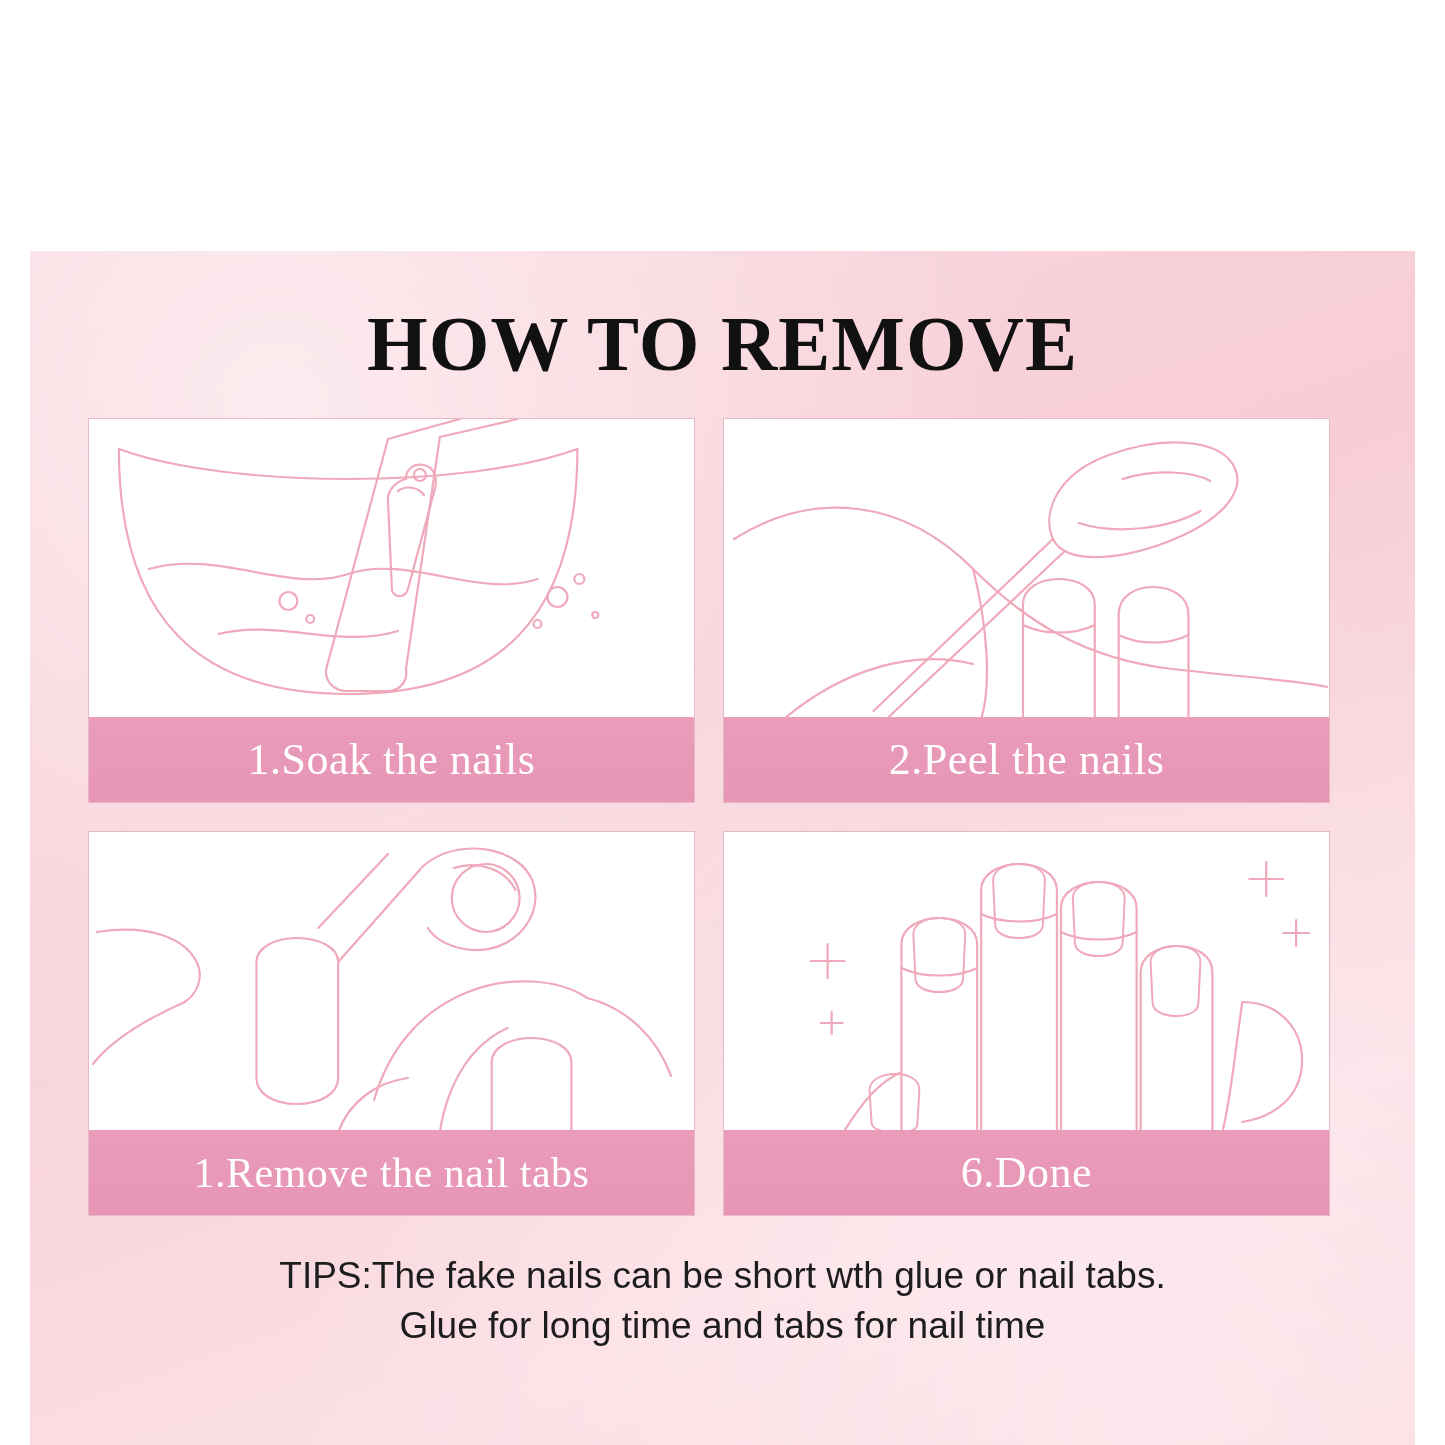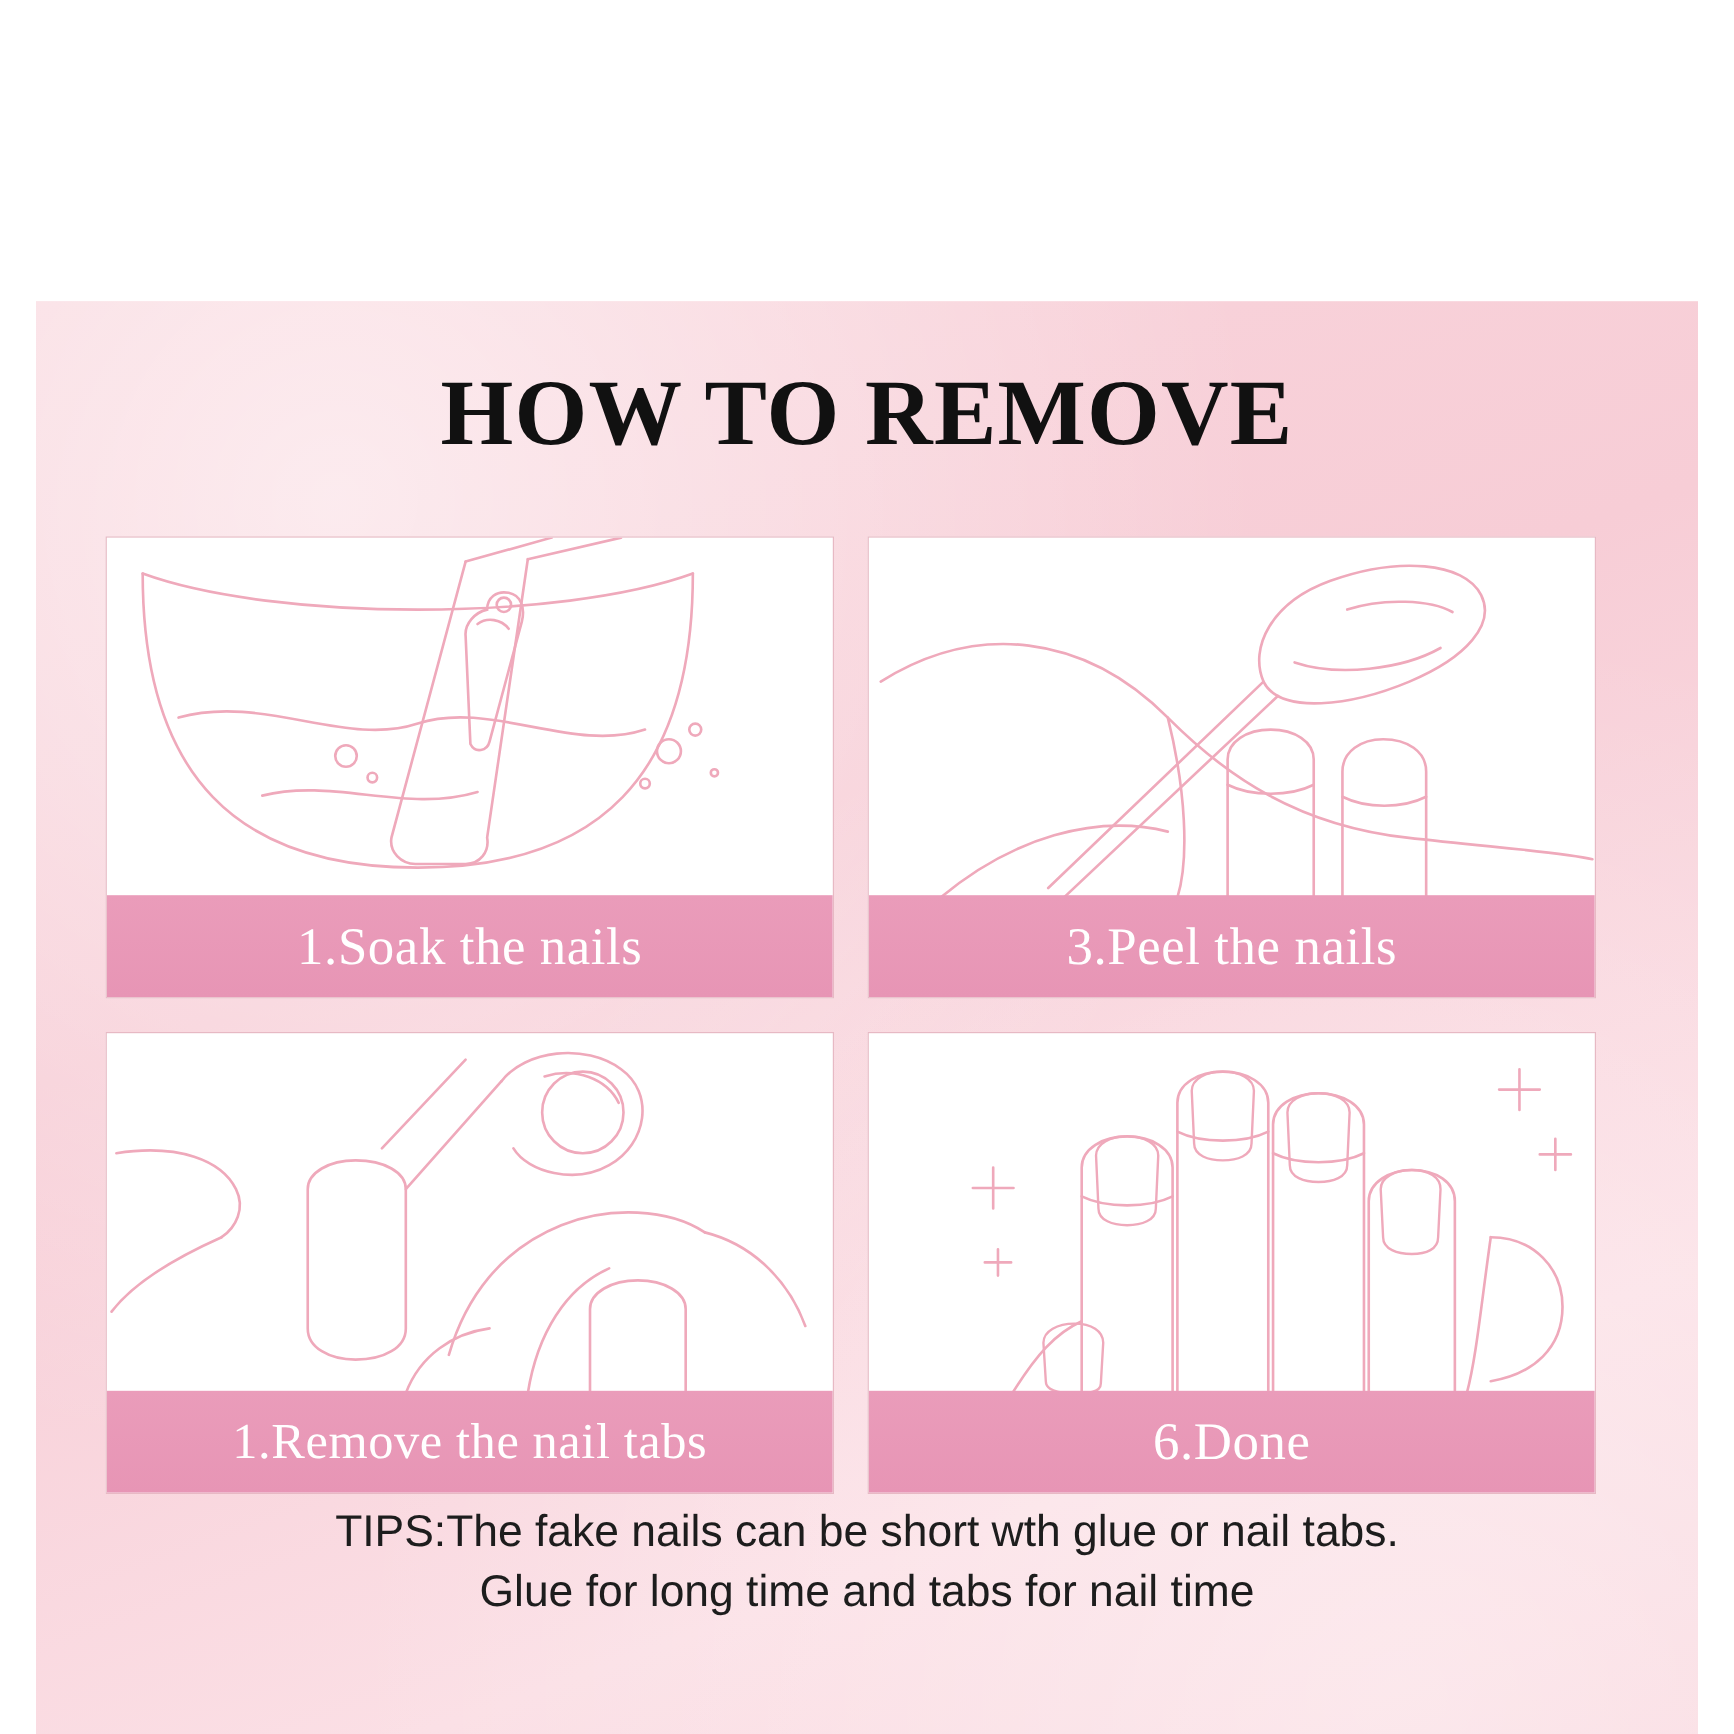--- a/index.html
+++ b/index.html
@@ -39,21 +39,21 @@
     text-align: center;
     font-family: "Liberation Serif", serif;
     font-weight: bold;
     font-size: 78px;
     letter-spacing: 1px;
     color: #111111;
   }
   .grid {
     position: absolute;
     left: 58px;
-    top: 196px;
+    top: 167px;
     width: 1270px;
     display: flex;
     flex-wrap: wrap;
     gap: 28px 28px;
   }
   .panel {
     width: 607px;
     height: 385px;
     background: #ffffff;
     border: 1px solid #e7b9c4;
@@ -166,21 +166,21 @@
 
               <path d="M150 292 L330 120"></path>
               <path d="M163 300 L342 132"></path>
 
               <path d="M330 120 C318 92 336 54 386 36 C442 16 498 20 512 48 C524 72 500 100 452 120 C404 140 344 148 330 120 Z"></path>
               <path d="M400 60 C430 50 470 52 488 62"></path>
               <path d="M356 104 C392 116 446 110 478 92"></path>
             </g>
           </svg>
         </div>
-        <div class="caption">3.Peel the nails</div>
+        <div class="caption">2.Peel the nails</div>
       </div>
 
       <div class="panel p3">
         <div class="art">
           <svg viewBox="0 0 607 300" preserveAspectRatio="none" aria-hidden="true">
             <g fill="none" stroke="#efa9bb" stroke-width="2.2" stroke-linecap="round">
 
               <path d="M8 100 C60 92 96 106 108 130 C116 146 108 162 96 170"></path>
               <path d="M96 170 C60 186 24 206 4 232"></path>
 

